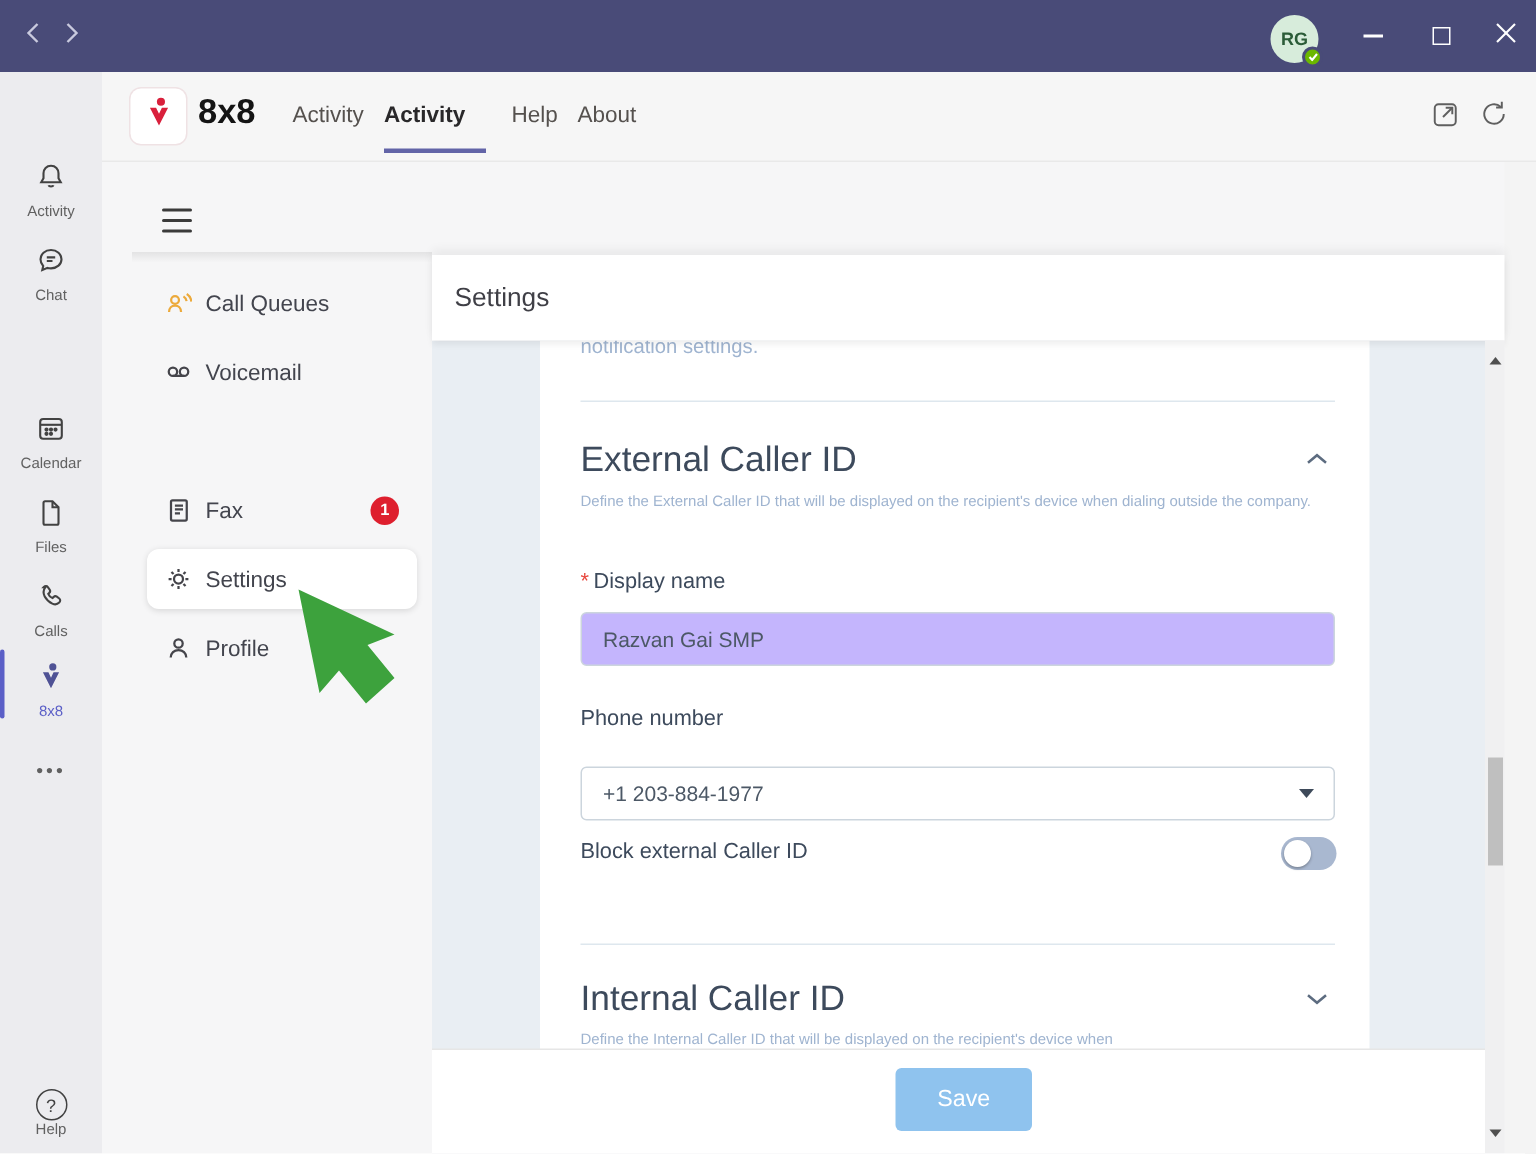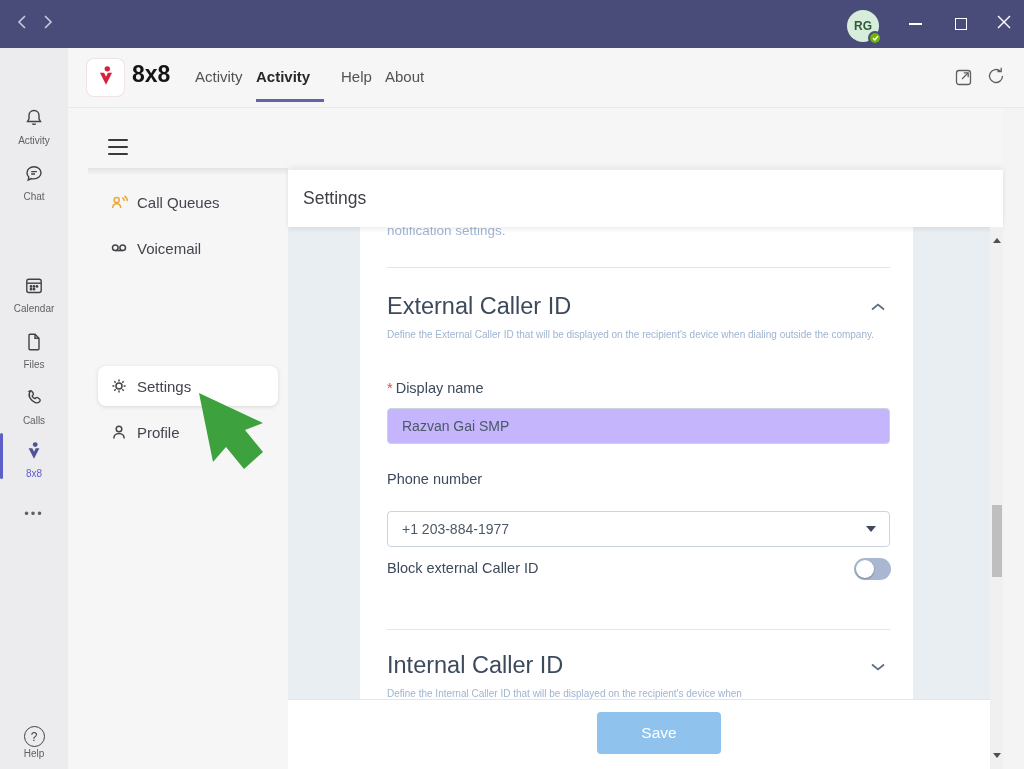--- a/index.html
+++ b/index.html
@@ -61,21 +61,21 @@
   .sec-desc{position:absolute;left:99px;width:495px;font-size:10px;line-height:19.5px;color:#9fb4d0;}
   .chev{position:absolute;left:582px;cursor:pointer;}
   .field-label{position:absolute;left:99px;font-size:14.5px;color:#3d4a5c;}
   .req{color:#e8483e;margin-right:3px;}
   .text-input{position:absolute;left:99px;width:503px;height:36px;border:1px solid #ccd5dd;border-radius:4px;background:#c4b5fd;font-size:14px;color:#4c5866;padding:0 14px;outline:none;}
   .select{position:absolute;left:99px;width:503px;height:36px;border:1px solid #ccd5dd;border-radius:4px;background:#fff;display:flex;align-items:center;padding:0 14px;font-size:14px;color:#4c5866;cursor:pointer;}
   .select .caret{position:absolute;right:13px;width:0;height:0;border-left:5.5px solid transparent;border-right:5.5px solid transparent;border-top:6.5px solid #3e4a5a;}
   .toggle{position:absolute;left:566px;width:37px;height:22px;border-radius:11px;background:#a9b8d0;cursor:pointer;}
   .toggle .knob{position:absolute;left:2px;top:2px;width:18px;height:18px;border-radius:50%;background:#fff;box-shadow:0 1px 2px rgba(0,0,0,.3);}
   .footer{position:absolute;left:288px;top:700px;width:702px;height:69px;background:#fff;box-shadow:0 -1px 0 #e6e6e6;z-index:4;}
-  .save-btn{position:absolute;left:309px;top:12px;width:124px;height:42px;background:#8fc3ee;border:none;border-radius:4px;color:#fff;font-size:15.5px;cursor:pointer;}
+  .save-btn{position:absolute;left:309px;top:12px;width:91px;height:42px;background:#8fc3ee;border:none;border-radius:4px;color:#fff;font-size:15.5px;cursor:pointer;}
 
   
   .scrollbar{position:absolute;left:990px;top:227px;width:13px;height:542px;background:#f0f0f1;z-index:5;}
   .sb-up{position:absolute;left:2.5px;top:11px;width:0;height:0;border-left:4px solid transparent;border-right:4px solid transparent;border-bottom:5px solid #4f4f4f;cursor:pointer;}
   .sb-down{position:absolute;left:2.5px;bottom:11px;width:0;height:0;border-left:4px solid transparent;border-right:4px solid transparent;border-top:5px solid #4f4f4f;cursor:pointer;}
   .sb-thumb{position:absolute;left:1.5px;top:278px;width:10px;height:72px;background:#bfbfbf;cursor:pointer;}
 
   .cursor-svg{position:absolute;left:0;top:0;z-index:50;pointer-events:none;}
 </style>
 </head>
@@ -219,20 +219,28 @@
       <span class="txt">Call Queues</span>
     </div>
     <div class="side-item" style="top:60px">
       <span class="ico"><svg width="18" height="18" viewBox="0 0 18 18" fill="none" stroke="#45454b" stroke-width="1.5">
             <circle cx="5.3" cy="8.8" r="2.8"></circle>
             <circle cx="12.7" cy="8.8" r="2.8"></circle>
             <path d="M5.3 11.6h7.4"></path>
           </svg></span>
       <span class="txt">Voicemail</span>
     </div>
+    <div class="side-item" style="top:152px">
+      <span class="ico"><svg width="18" height="18" viewBox="0 0 18 18" fill="none" stroke="#45454b" stroke-width="1.5">
+            <rect x="4" y="2.5" width="10.5" height="13.5" rx="1"></rect>
+            <path d="M6.6 6h5.4M6.6 8.6h5.4M6.6 11.2h3.4"></path>
+          </svg></span>
+      <span class="txt">Fax</span>
+      <span class="badge">1</span>
+    </div>
     <div class="side-item active" style="top:198px">
       <span class="ico"><svg width="18" height="18" viewBox="0 0 18 18" fill="none" stroke="#45454b" stroke-width="1.5">
             <circle cx="9" cy="9" r="3"></circle>
             <path d="M9 2.4v2M9 13.6v2M2.4 9h2M13.6 9h2M4.3 4.3l1.4 1.4M12.3 12.3l1.4 1.4M13.7 4.3l-1.4 1.4M5.7 12.3l-1.4 1.4"></path>
           </svg></span>
       <span class="txt">Settings</span>
     </div>
     <div class="side-item" style="top:244px">
       <span class="ico"><svg width="18" height="18" viewBox="0 0 18 18" fill="none" stroke="#45454b" stroke-width="1.5">
             <circle cx="9" cy="6" r="2.8"></circle>

